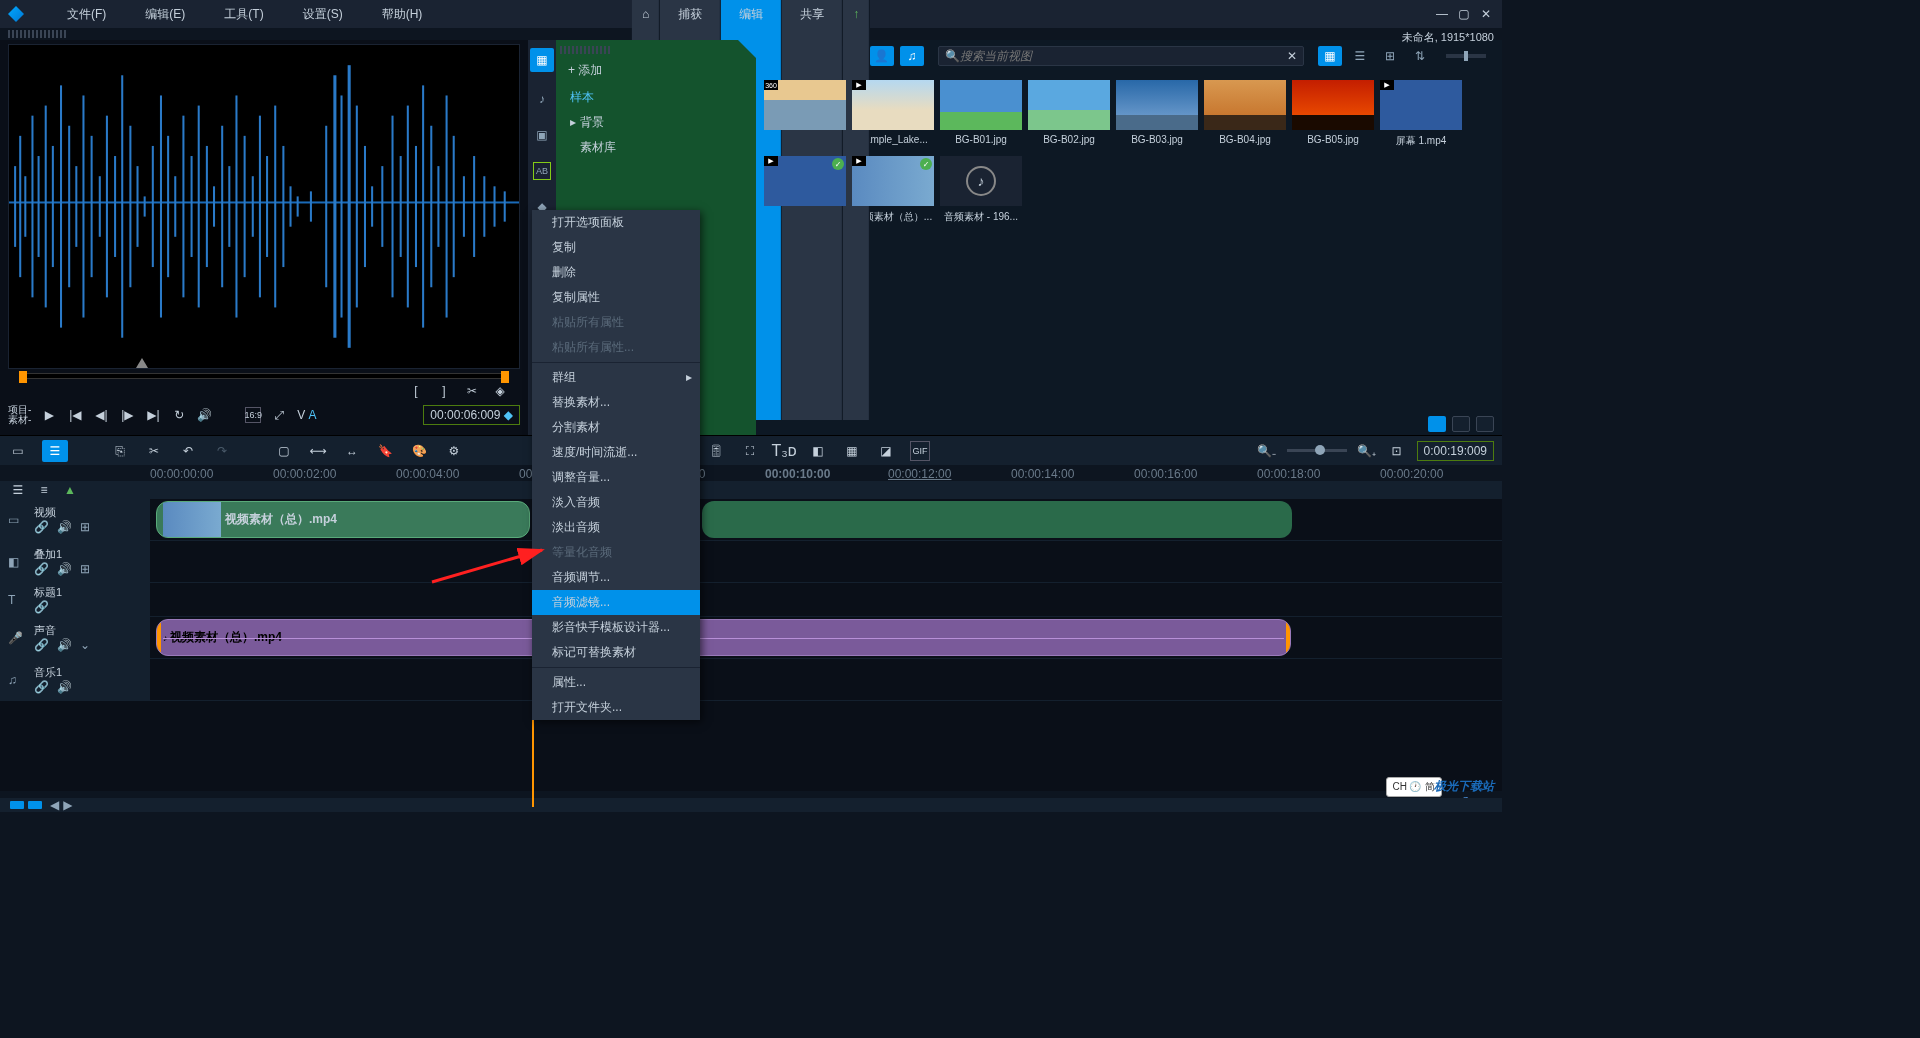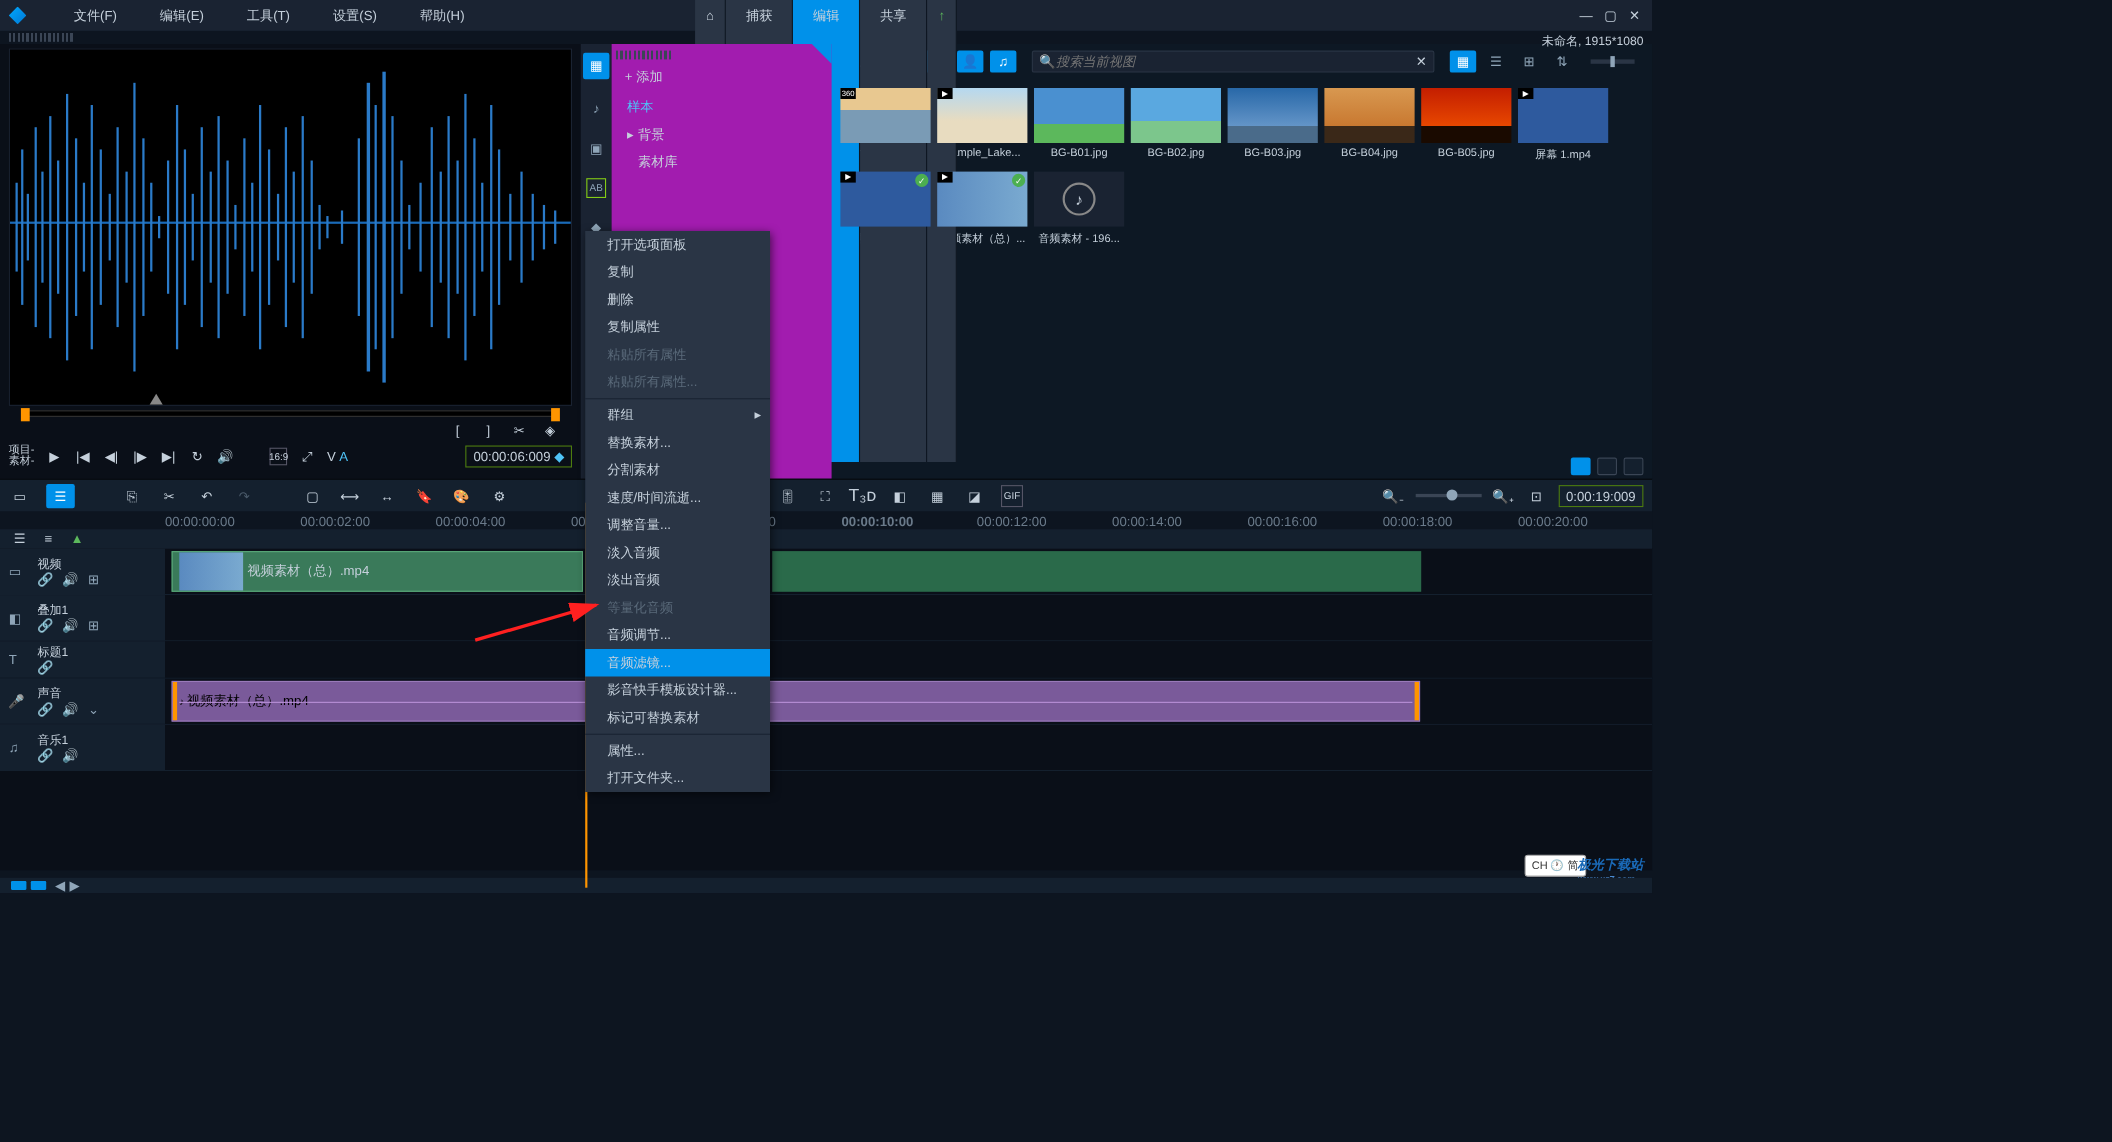--- a/index.html
+++ b/index.html
@@ -25,21 +25,21 @@
 .trim-bar::before { left: -4px; } .trim-bar::after { right: -4px; }
 .preview-controls { display: flex; align-items: center; padding: 6px 0; gap: 10px; }
 .ctrl-icon { color: #c5d0db; cursor: pointer; display: inline-flex; align-items: center; justify-content: center; width: 16px; height: 16px; }
 .project-label { font-size: 10px; line-height: 10px; }
 .timecode-box { border: 1px solid #4d7c0f; padding: 2px 6px; font-family: monospace; font-size: 11px; margin-left: auto; }
 .timecode-box .frames { color: #4fc3f7; }
 .lib-panel { flex: 1; display: flex; }
 .lib-sidebar { width: 28px; background: #1a2332; display: flex; flex-direction: column; align-items: center; padding-top: 8px; gap: 18px; }
 .lib-side-icon { width: 18px; height: 18px; display: flex; align-items: center; justify-content: center; color: #8fa5b8; cursor: pointer; }
 .lib-side-icon.active { color: #fff; background: #0091ea; width: 24px; height: 24px; border-radius: 2px; }
-.lib-tree { width: 200px; background: #a21caf; padding: 4px 0; position: relative; }
+.lib-tree { width: 200px; background: #14532d; padding: 4px 0; position: relative; }
 .add-btn { padding: 6px 12px; cursor: pointer; }
 .tree-item { padding: 4px 14px; cursor: pointer; }
 .tree-item.active { color: #4fc3f7; }
 .tree-item .arrow { display: inline-block; width: 10px; }
 .corner-flag { position: absolute; top: 0; right: 0; width: 0; height: 0; border-top: 18px solid #0091ea; border-left: 18px solid transparent; }
 .lib-content { flex: 1; background: #0d1824; display: flex; flex-direction: column; }
 .lib-toolbar { height: 32px; display: flex; align-items: center; padding: 0 8px; gap: 6px; }
 .tb-icon { width: 24px; height: 20px; display: flex; align-items: center; justify-content: center; cursor: pointer; color: #8fa5b8; border-radius: 2px; }
 .tb-icon.active { background: #0091ea; color: #fff; }
 .search { flex: 1; display: flex; align-items: center; background: #1a2332; border: 1px solid #2a3545; border-radius: 2px; padding: 2px 6px; margin: 0 8px; }
@@ -77,21 +77,21 @@
 .track-header-bar { height: 18px; background: #14202e; display: flex; align-items: center; padding: 0 10px; gap: 10px; }
 .tracks { background: #0d1520; }
 .track { display: flex; height: 42px; border-bottom: 1px solid #14202e; }
 .track.h36 { height: 34px; }
 .track-head { width: 150px; background: #14202e; display: flex; align-items: center; padding: 0 8px; gap: 8px; }
 .track-type-icon { width: 18px; color: #8fa5b8; }
 .track-info { flex: 1; }
 .track-name { font-size: 11px; }
 .track-icons { display: flex; gap: 8px; color: #8fa5b8; font-size: 10px; }
 .track-content { flex: 1; position: relative; background: #0a0f18; }
-.clip { position: absolute; top: 2px; height: calc(100% - 4px); border-radius: 0; display: flex; align-items: center; padding: 0 6px; font-size: 10px; overflow: hidden; }
+.clip { position: absolute; top: 2px; height: calc(100% - 4px); border-radius: 12px; display: flex; align-items: center; padding: 0 6px; font-size: 10px; overflow: hidden; font-weight: bold; }
 .clip.video { background: #3a7a5a; border: 1px solid #5aaa7a; }
 .clip.video2 { background: #2a6a4a; }
 .clip.audio { background: #7a5a9a; border: 1px solid #9a7aba; left: 6px; width: 1135px; }
 .clip-thumb { width: 58px; height: 100%; background: linear-gradient(90deg, #5a8ac0, #7aaad0); margin-right: 4px; }
 .clip-handle { position: absolute; top: 0; width: 4px; height: 100%; background: #ff9500; }
 .clip-handle.left { left: 0; } .clip-handle.right { right: 0; }
 .audio-wave { position: absolute; left: 6px; right: 6px; top: 50%; height: 1px; background: #b890d8; }
 .playhead-line { position: absolute; left: 532px; top: 457px; width: 2px; height: 350px; background: #ff9500; z-index: 5; }
 .context-menu { position: absolute; left: 532px; top: 210px; width: 168px; background: #2a3545; box-shadow: 2px 2px 8px rgba(0,0,0,0.6); z-index: 100; }
 .ctx-item { padding: 4px 20px; cursor: pointer; font-size: 12px; position: relative; }
@@ -379,21 +379,21 @@
   </div>
 </div>
 
 <div class="ruler" id="ruler">
     <span class="ruler-tick" style="left: 150px;">00:00:00:00</span>
     <span class="ruler-tick" style="left: 273px;">00:00:02:00</span>
     <span class="ruler-tick" style="left: 396px;">00:00:04:00</span>
     <span class="ruler-tick" style="left: 519px;">00:00:06:00</span>
     <span class="ruler-tick" style="left: 642px;">00:00:08:00</span>
     <span class="ruler-tick" style="left: 765px; font-weight: bold;">00:00:10:00</span>
-    <span class="ruler-tick" style="left: 888px;">00:00:12:00</span>
+    <span class="ruler-tick" style="left: 888px; text-decoration: underline;">00:00:12:00</span>
     <span class="ruler-tick" style="left: 1011px;">00:00:14:00</span>
     <span class="ruler-tick" style="left: 1134px;">00:00:16:00</span>
     <span class="ruler-tick" style="left: 1257px;">00:00:18:00</span>
     <span class="ruler-tick" style="left: 1380px;">00:00:20:00</span>
     <span class="ruler-tick" style="left: 1503px;">00:00:2</span>
   </div>
 
 <div class="track-header-bar">
   <span class="ctrl-icon">☰</span>
   <span class="ctrl-icon">≡</span>

